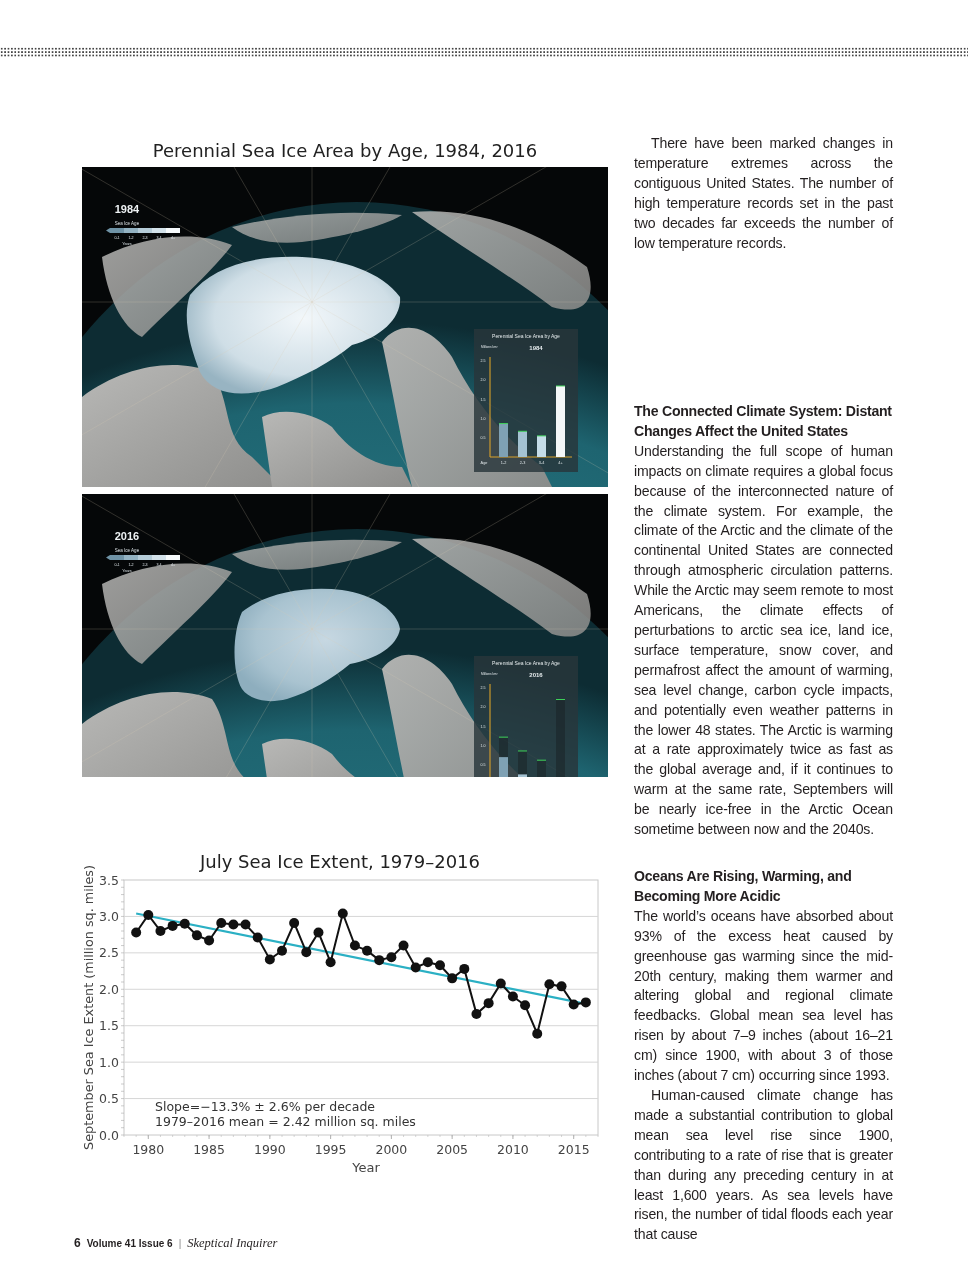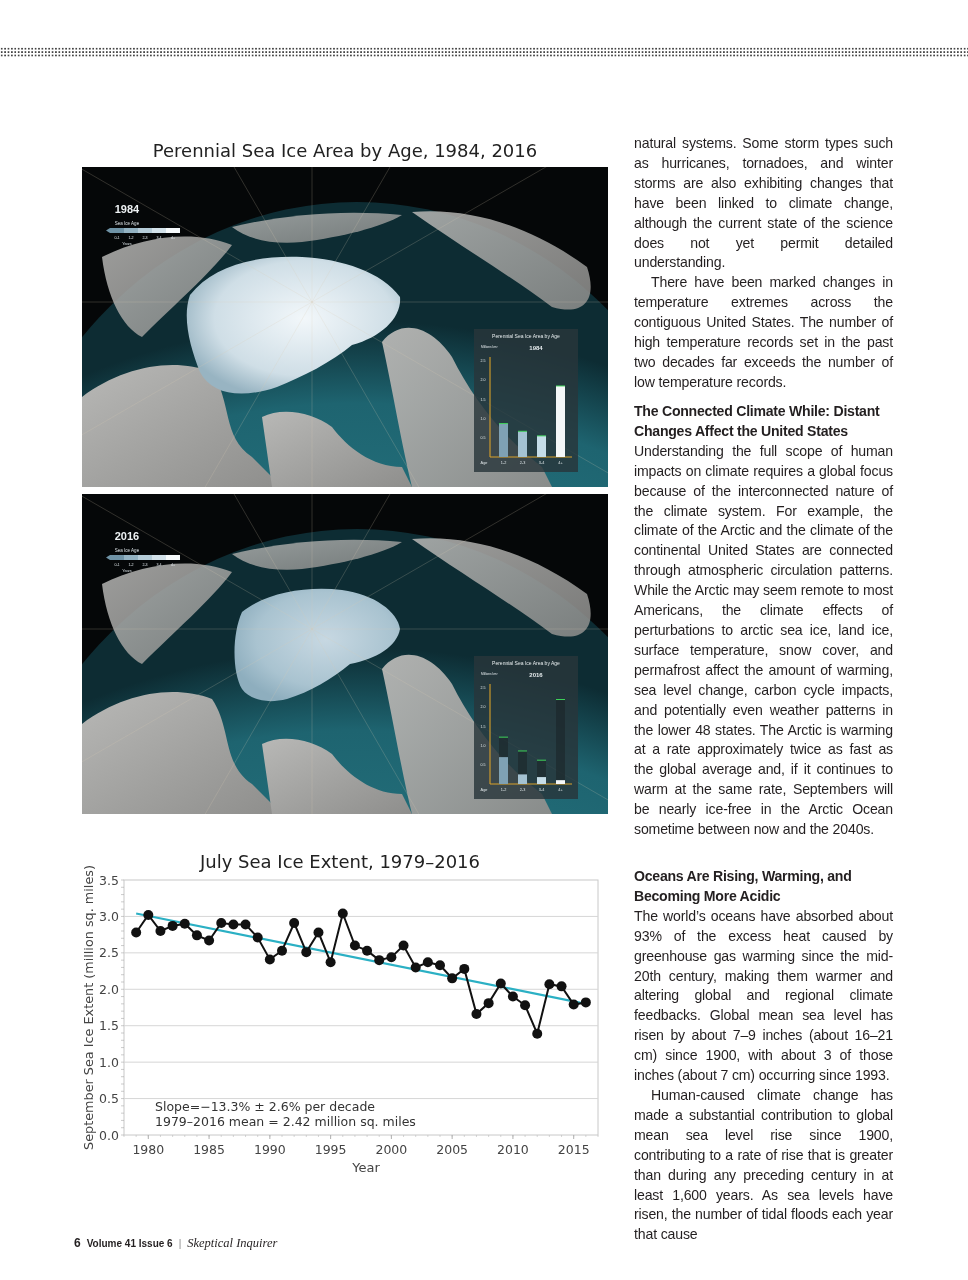--- a/index.html
+++ b/index.html
@@ -127,21 +127,21 @@
       <text x="440.5" y="297" fill="#dfe6e8" font-size="3.8" text-anchor="middle" font-family="Liberation Sans, sans-serif">2-3</text>
       <rect x="455" y="268.88" width="9" height="21.12" fill="#c5dde8"></rect>
       <line x1="455" y1="268.88" x2="464" y2="268.88" stroke="#3fd35a" stroke-width="1"></line>
       <text x="459.5" y="297" fill="#dfe6e8" font-size="3.8" text-anchor="middle" font-family="Liberation Sans, sans-serif">3-4</text>
       <rect x="474" y="218.95999999999998" width="9" height="71.04" fill="#f4f7f8"></rect>
       <line x1="474" y1="218.95999999999998" x2="483" y2="218.95999999999998" stroke="#3fd35a" stroke-width="1"></line>
       <text x="478.5" y="297" fill="#dfe6e8" font-size="3.8" text-anchor="middle" font-family="Liberation Sans, sans-serif">4+</text>
       <text x="402" y="297" fill="#dfe6e8" font-size="3.8" text-anchor="middle" font-family="Liberation Sans, sans-serif">Age</text>
     </svg>
   </div>
-<div class="photo" id="photo-2016" style="top:494px; height:320px;">
+<div class="photo" id="photo-2016" style="top:494px; height:283px;">
     <svg width="526" height="320" viewBox="0 0 526 320">
       <defs>
         <radialGradient id="glow1" cx="0.5" cy="1.2" r="1.05">
           <stop offset="0.55" stop-color="#2a7f8a"></stop>
           <stop offset="0.9" stop-color="#1e6470"></stop>
           <stop offset="1" stop-color="#0d2c33"></stop>
         </radialGradient>
         <linearGradient id="land1" x1="0" y1="0" x2="1" y2="1">
           <stop offset="0" stop-color="#b8b8b6"></stop>
           <stop offset="1" stop-color="#8e8e8c"></stop>
@@ -371,26 +371,25 @@
       <circle cx="471.3846153846154" cy="136.18571428571428" r="5" fill="#111111"></circle>
       <circle cx="483.53846153846155" cy="138.37142857142857" r="5" fill="#111111"></circle>
       <circle cx="495.6923076923077" cy="156.5857142857143" r="5" fill="#111111"></circle>
       <circle cx="507.8461538461538" cy="154.4" r="5" fill="#111111"></circle>
       <text x="77" y="263" font-size="12.5" fill="#333" font-family="DejaVu Sans, sans-serif">Slope=−13.3% ± 2.6% per decade</text>
       <text x="77" y="278" font-size="12.5" fill="#333" font-family="DejaVu Sans, sans-serif">1979–2016 mean = 2.42 million sq. miles</text>
     </svg>
 </div>
 
 <div class="col" style="top:134px;">
-  <p>natural systems. Some storm types such as hurricanes, tornadoes, and winter storms are also exhibiting changes that have been linked to climate change, although the current state of the science does not yet permit detailed understanding.</p>
   <p class="indent">There have been marked changes in temperature extremes across the contiguous United States. The number of high temperature records set in the past two decades far exceeds the number of low temperature records.</p>
 </div>
 
 <div class="col" style="top:402px;">
-  <h3>The Connected Climate While: Distant Changes Affect the United States</h3>
+  <h3>The Connected Climate System: Distant Changes Affect the United States</h3>
   <p>Understanding the full scope of human impacts on climate requires a global focus because of the interconnected nature of the climate system. For example, the climate of the Arctic and the climate of the continental United States are connected through atmospheric circulation patterns. While the Arctic may seem remote to most Americans, the climate effects of perturbations to arctic sea ice, land ice, surface temperature, snow cover, and permafrost affect the amount of warming, sea level change, carbon cycle impacts, and potentially even weather patterns in the lower 48 states. The Arctic is warming at a rate approximately twice as fast as the global average and, if it continues to warm at the same rate, Septembers will be nearly ice-free in the Arctic Ocean sometime between now and the 2040s.</p>
 </div>
 
 <div class="col" style="top:867px;">
   <h3>Oceans Are Rising, Warming, and Becoming More Acidic</h3>
   <p>The world’s oceans have absorbed about 93% of the excess heat caused by greenhouse gas warming since the mid-20th century, making them warmer and altering global and regional climate feedbacks. Global mean sea level has risen by about 7–9 inches (about 16–21 cm) since 1900, with about 3 of those inches (about 7 cm) occurring since 1993.</p>
   <p class="indent">Human-caused climate change has made a substantial contribution to global mean sea level rise since 1900, contributing to a rate of rise that is greater than during any preceding century in at least 1,600 years.  As sea levels have risen, the number of tidal floods each year that cause</p>
 </div>
 
 <div class="footer">

